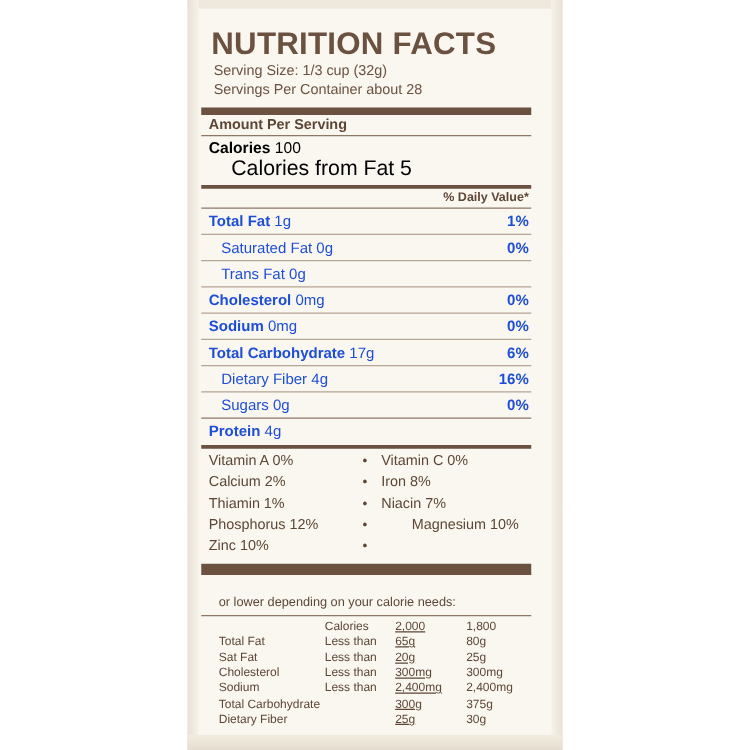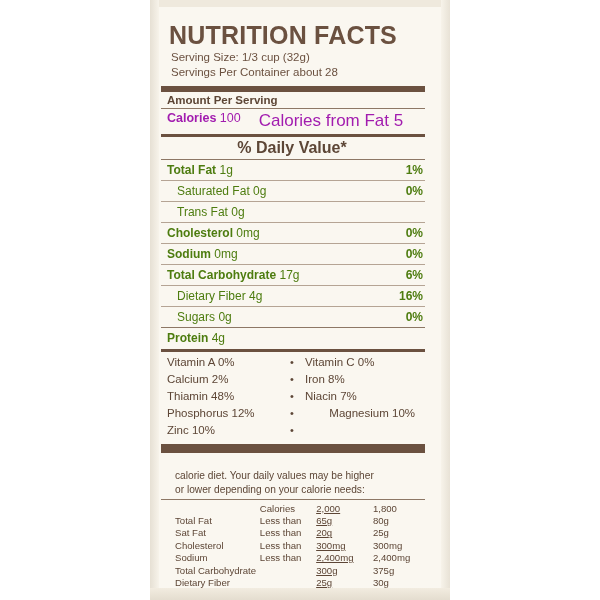--- a/index.html
+++ b/index.html
@@ -109,47 +109,48 @@
     border: none;
     border-top: 9px solid #6b5140;
     margin: 5px 0 3px 0;
   }
 
   .row {
     display: flex;
     justify-content: space-between;
     align-items: baseline;
     font-size: 12px;
-    color: #4d7c0f;
+    color: #1d4ed8;
     padding: 1px 2px 1px 6px;
   }
   .row .nm { white-space: nowrap; }
   .row .nm b { font-weight: bold; }
   .row .dv { font-weight: bold; font-size: 12px; }
   .indent1 { padding-left: 16px; }
 
   .amount-hdr {
     font-size: 11.5px;
     font-weight: bold;
     padding-left: 6px;
     color: #5d4636;
   }
   .cal-row {
     display: flex;
     justify-content: flex-start;
     font-size: 12.5px;
     padding-left: 6px;
-    color: #a21caf;
+    color: #000000;
+    flex-direction: column;
   }
   .cal-row .c1 { font-weight: bold; }
   .cal-row .c1 span.val { font-weight: normal; }
   .cal-row .c2 { margin-left: 18px; font-size: 17px; }
   .dv-hdr {
-    text-align: center;
-    font-size: 16px;
+    text-align: right;
+    font-size: 10px;
     font-weight: bold;
     padding-right: 2px;
     color: #5d4636;
   }
 
   
   .vit-grid {
     padding-left: 6px;
   }
   .vit-row {
@@ -297,40 +298,39 @@
         <div class="left">Vitamin A 0%</div>
         <div class="dot">•</div>
         <div class="right">Vitamin C 0%</div>
       </div>
       <div class="vit-row">
         <div class="left">Calcium 2%</div>
         <div class="dot">•</div>
         <div class="right">Iron 8%</div>
       </div>
       <div class="vit-row">
-        <div class="left">Thiamin 48%</div>
+        <div class="left">Thiamin 1%</div>
         <div class="dot">•</div>
         <div class="right">Niacin 7%</div>
       </div>
       <div class="vit-row">
         <div class="left">Phosphorus 12%</div>
         <div class="dot">•</div>
         <div class="right r-align">Magnesium 10%</div>
       </div>
       <div class="vit-row">
         <div class="left">Zinc 10%</div>
         <div class="dot">•</div>
       </div>
     </div>
 
     <hr class="vthick">
 
     <div class="footnote">
       <br>
-      <span class="ind">calorie diet. Your daily values may be higher</span>
       <span class="ind">or lower depending on your calorie needs:</span>
     </div>
 
     <hr class="thin">
 
     <table class="dv-table">
       <tbody>
         <tr class="dv-table-head">
           <td class="c-name"></td>
           <td class="c-less">Calories</td>

